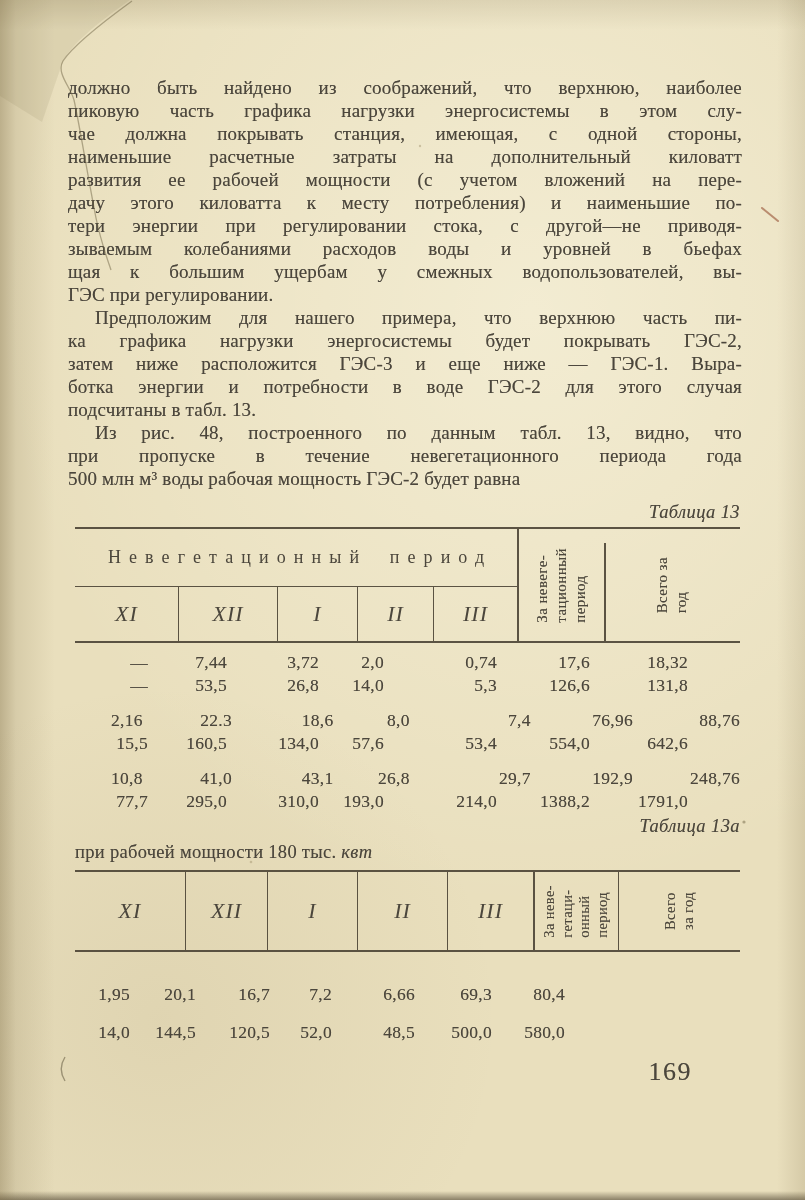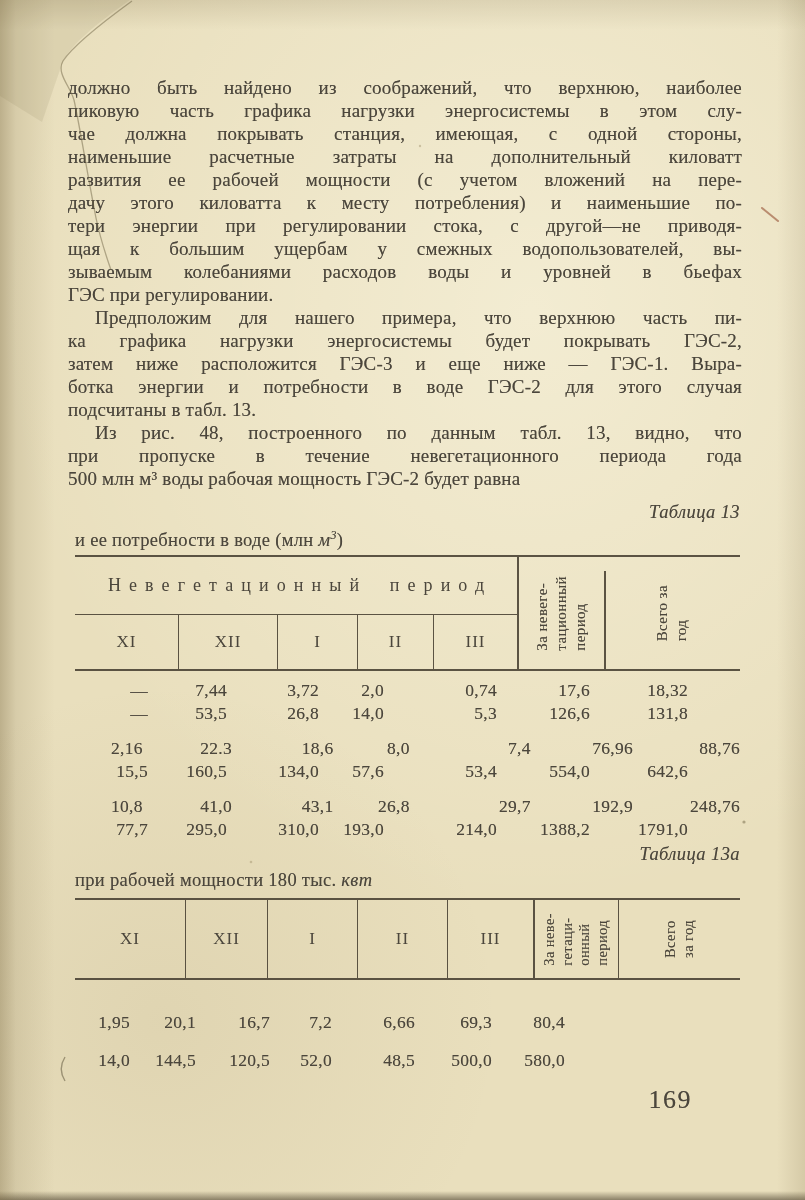--- a/index.html
+++ b/index.html
@@ -33,21 +33,21 @@
   .subtitle i{font-style:italic;}
   .subtitle sup{font-size:12px;font-style:italic;}
 
   .thead{margin-left:7px;display:grid;box-sizing:border-box;width:665px;
          border-top:2.4px solid var(--rule);border-bottom:2.4px solid var(--rule);}
   .thead13{grid-template-columns:103px 99px 80px 76px 84px 88px 135px;grid-template-rows:58px 54px;margin-top:4px;}
   .thead13a{grid-template-columns:110px 82px 90px 90px 86px 85px 122px;grid-template-rows:78px;margin-top:7px;}
   .group-hdr{grid-column:1/6;grid-row:1;display:flex;align-items:center;justify-content:center;
              font-size:18px;letter-spacing:0.45em;word-spacing:0.55em;padding-left:0.45em;
              border-bottom:1.7px solid var(--rule);white-space:nowrap;}
-  .sub{display:flex;align-items:center;justify-content:center;font-size:17px;letter-spacing:1px;}
+  .sub{display:flex;align-items:center;justify-content:center;font-size:22px;letter-spacing:1px;font-style:italic;}
   .thead13 .sub{grid-row:2;}
   .sub.bl{border-left:1.5px solid var(--rule);}
   .vhdr{display:flex;align-items:center;justify-content:center;}
   .thead13 .vhdr{grid-row:1/3;}
   .vhdr.period{border-left:2.2px solid var(--rule);}
   .vhdr.year{position:relative;}
   .thead13 .vhdr.year::before{content:"";position:absolute;left:-0.8px;top:14px;bottom:0;width:1.5px;background:var(--rule);}
   .thead13a .vhdr.year{border-left:1.6px solid var(--rule);}
   .vtext{writing-mode:vertical-rl;transform:rotate(180deg);white-space:pre-line;
          font-size:15px;line-height:1.28;letter-spacing:0.4px;text-shadow:0 0 0.4px rgba(75,70,60,0.5);}
@@ -87,39 +87,38 @@
   <div class="content">
 
     <div class="para">
         <div class="tline">должно быть найдено из соображений, что верхнюю, наиболее</div>
         <div class="tline">пиковую часть графика нагрузки энергосистемы в этом слу-</div>
         <div class="tline">чае должна покрывать станция, имеющая, с одной стороны,</div>
         <div class="tline">наименьшие расчетные затраты на дополнительный киловатт</div>
         <div class="tline">развития ее рабочей мощности (с учетом вложений на пере-</div>
         <div class="tline">дачу этого киловатта к месту потребления) и наименьшие по-</div>
         <div class="tline">тери энергии при регулировании стока, с другой—не приводя-</div>
+        <div class="tline">зываемым колебаниями расходов воды и уровней в бьефах</div>
         <div class="tline">щая к большим ущербам у смежных водопользователей, вы-</div>
-        <div class="tline">зываемым колебаниями расходов воды и уровней в бьефах</div>
         <div class="tline last">ГЭС при регулировании.</div>
       </div>
     <div class="para">
         <div class="tline indent">Предположим для нашего примера, что верхнюю часть пи-</div>
         <div class="tline">ка графика нагрузки энергосистемы будет покрывать ГЭС-2,</div>
         <div class="tline">затем ниже расположится ГЭС-3 и еще ниже — ГЭС-1. Выра-</div>
         <div class="tline">ботка энергии и потребности в воде ГЭС-2 для этого случая</div>
         <div class="tline last">подсчитаны в табл. 13.</div>
       </div>
     <div class="para">
         <div class="tline indent">Из рис. 48, построенного по данным табл. 13, видно, что</div>
         <div class="tline">при пропуске в течение невегетационного периода года</div>
         <div class="tline last">500 млн м³ воды рабочая мощность ГЭС-2 будет равна</div>
       </div>
 
     <div class="caption c13">Таблица 13</div>
-    <div class="subtitle"><span>и ее потребности в воде (млн </span><i>м</i><sup>3</sup><span>)</span></div>
 
     <div class="thead thead13">
       <div class="group-hdr">Невегетационный период</div>
       <div class="vhdr period" style="grid-column:6;">
         <span class="vtext">За невеге-
 тационный
 период</span>
       </div>
       <div class="vhdr year" style="grid-column:7;">
         <span class="vtext">Всего за

